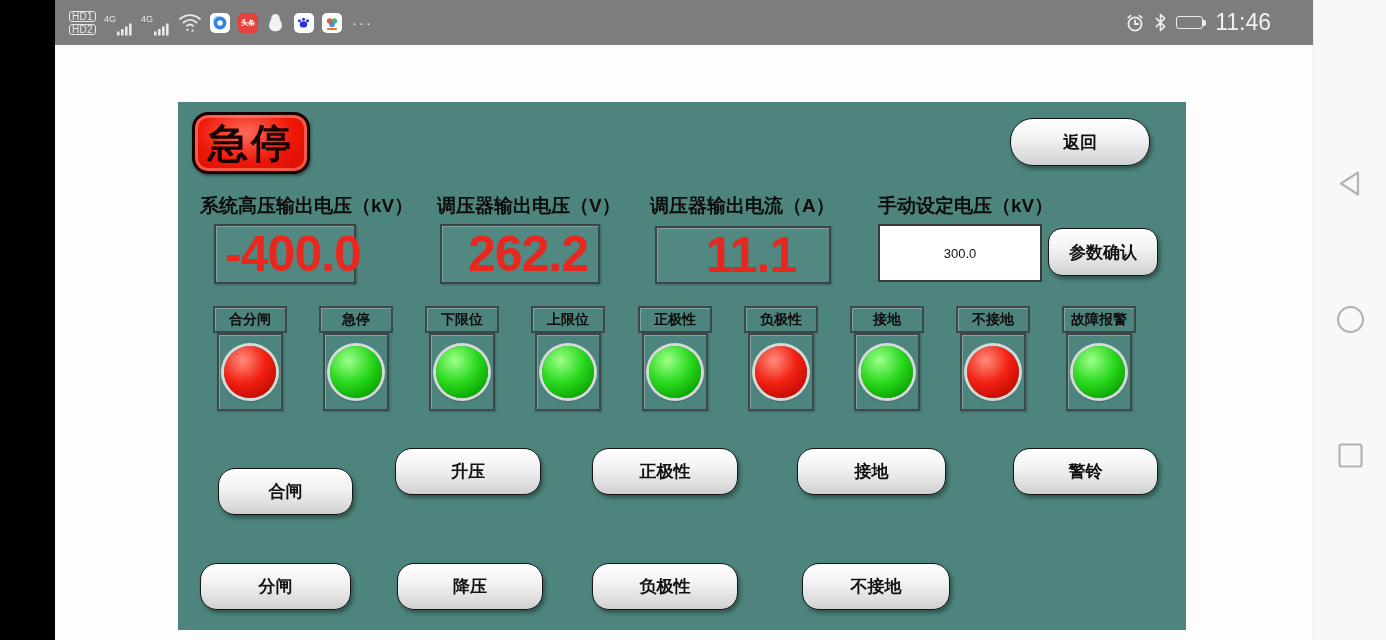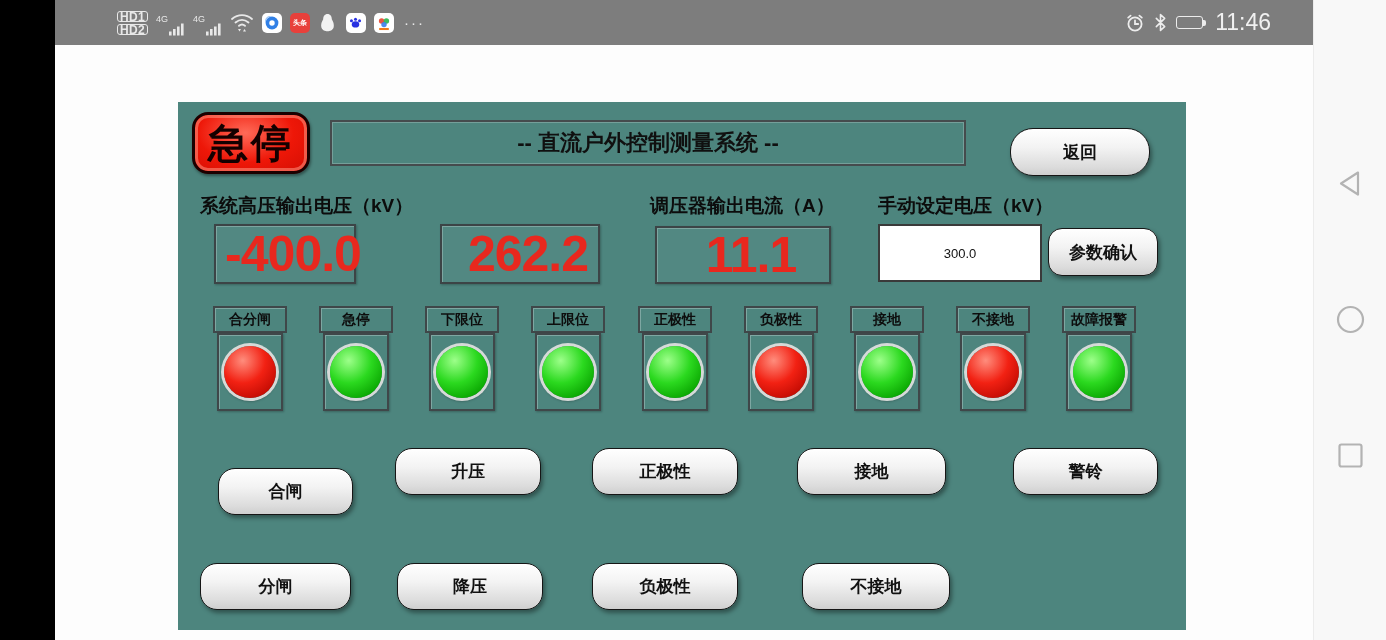--- a/index.html
+++ b/index.html
@@ -12,22 +12,22 @@
   .abs{position:absolute;}
 
   
   .notch{left:0;top:0;width:55px;height:640px;background:#000;}
 
   
   .statusbar{left:55px;top:0;width:1258px;height:45px;background:#7d7d7d;
     display:flex;align-items:center;color:#ededed;}
   .sb-left{display:flex;align-items:center;gap:8px;margin-left:14px;}
   .hd-stack{display:flex;flex-direction:column;gap:2px;}
-  .hd-badge{border:1.2px solid #e8e8e8;border-radius:3px;font-size:12px;font-weight:bold;
-    padding:0 2px;line-height:10px;height:11px;color:#e8e8e8;letter-spacing:.3px;margin-left:48px;}
+  .hd-badge{border:1.2px solid #e8e8e8;border-radius:3px;font-size:10px;font-weight:normal;
+    padding:0 2px;line-height:10px;height:11px;color:#e8e8e8;letter-spacing:.3px;}
   .sig{display:flex;align-items:flex-end;gap:1px;height:26px;}
   .sig .g{font-size:9px;line-height:9px;margin-bottom:12px;color:#e8e8e8;}
   .appicon{width:20px;height:20px;border-radius:5px;display:flex;align-items:center;justify-content:center;overflow:hidden;}
   .dots{font-size:15px;letter-spacing:2px;color:#e8e8e8;margin-left:2px;}
   .sb-right{position:absolute;right:42px;top:0;height:45px;display:flex;align-items:center;gap:9px;}
   .time{font-size:23px;color:#f1f1f1;}
   .batt{display:flex;align-items:center;}
   .batt-body{width:27px;height:13px;border:1.6px solid #ececec;border-radius:3px;padding:1.5px;}
   .batt-fill{width:64%;height:100%;background:#ececec;border-radius:1px;}
   .batt-tip{width:3px;height:6px;background:#ececec;border-radius:0 2px 2px 0;}
@@ -51,21 +51,21 @@
     display:flex;align-items:center;justify-content:center;
     font-size:40px;font-weight:800;color:#140000;letter-spacing:3px;cursor:pointer;}
   .sys-titlebox{left:152px;top:18px;width:636px;height:46px;border:2px solid #454b4d;
     box-shadow:inset 0 0 0 1px rgba(255,255,255,.22);
     display:flex;align-items:center;justify-content:center;
     font-size:22px;font-weight:700;color:#101010;}
   .btn3d{background:linear-gradient(180deg,#ffffff 0%,#f3f3f3 40%,#dcdcdc 82%,#cfcfcf 100%);
     border:1.6px solid #161616;box-shadow:2px 3px 4px rgba(0,0,0,.38);
     display:flex;align-items:center;justify-content:center;
     font-size:17px;font-weight:600;color:#111;cursor:pointer;}
-  .back-btn{left:832px;top:16px;width:140px;height:48px;border-radius:23px;margin-top:10px;}
+  .back-btn{left:832px;top:16px;width:140px;height:48px;border-radius:23px;}
 
   .meter-label{top:91px;font-size:19px;font-weight:600;color:#0c0c0c;white-space:nowrap;}
   .meter-box{border:2px solid #3c4446;background:rgba(255,255,255,.03);
     box-shadow:inset 1px 1px 0 rgba(255,255,255,.25),1px 1px 2px rgba(0,0,0,.25);
     display:flex;align-items:center;justify-content:center;}
   .meter-val{font-size:50px;font-weight:700;color:#e8281e;white-space:nowrap;letter-spacing:-1px;padding-left:16px;}
   .set-input{left:700px;top:122px;width:164px;height:58px;border:2px solid #3a3a3a;background:#fff;
     text-align:center;font-size:13px;color:#111;font-family:"Liberation Sans",sans-serif;outline:none;}
   .confirm-btn{left:870px;top:126px;width:110px;height:48px;border-radius:14px;}
 
@@ -200,25 +200,25 @@
         <rect x="4.5" y="4.5" width="22" height="22" rx="2" fill="none" stroke="#b3b3b3" stroke-width="2.2"></rect>
       </svg>
     </span>
   </div>
 
 
   <div class="abs panel">
 
     <div class="abs stop-btn">急停</div>
 
-    <div class="abs sys-titlebox">-- 直流户外控制测量系统 --</div>
 
     <div class="abs btn3d back-btn">返回</div>
 
     <div class="abs meter-label" style="left:22px;">系统高压输出电压（kV）</div>
+    <div class="abs meter-label" style="left:259px;">调压器输出电压（V）</div>
     <div class="abs meter-label" style="left:472px;">调压器输出电流（A）</div>
     <div class="abs meter-label" style="left:700px;">手动设定电压（kV）</div>
 
     <div class="abs meter-box" style="left:36px;top:122px;width:142px;height:60px;">
       <span class="meter-val">-400.0</span>
     </div>
     <div class="abs meter-box" style="left:262px;top:122px;width:160px;height:60px;">
       <span class="meter-val">262.2</span>
     </div>
     <div class="abs meter-box" style="left:477px;top:124px;width:176px;height:58px;">

